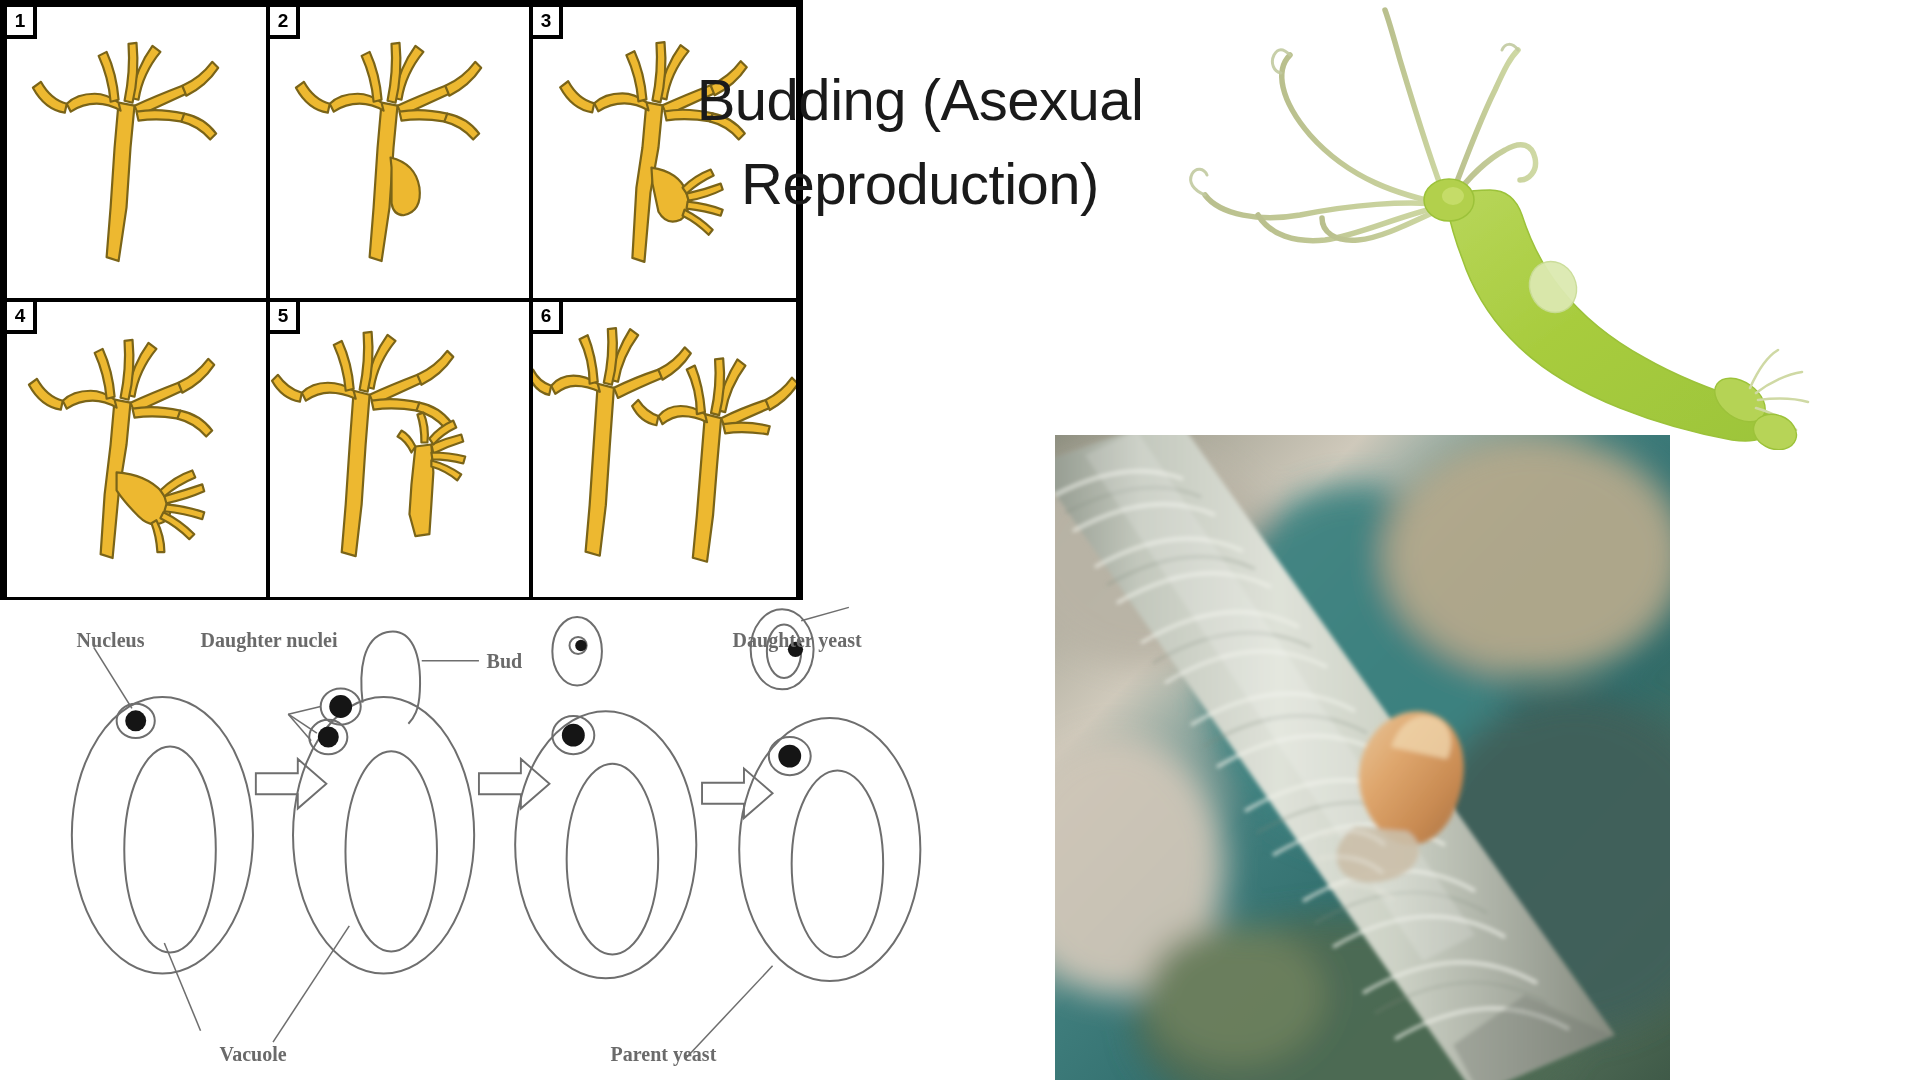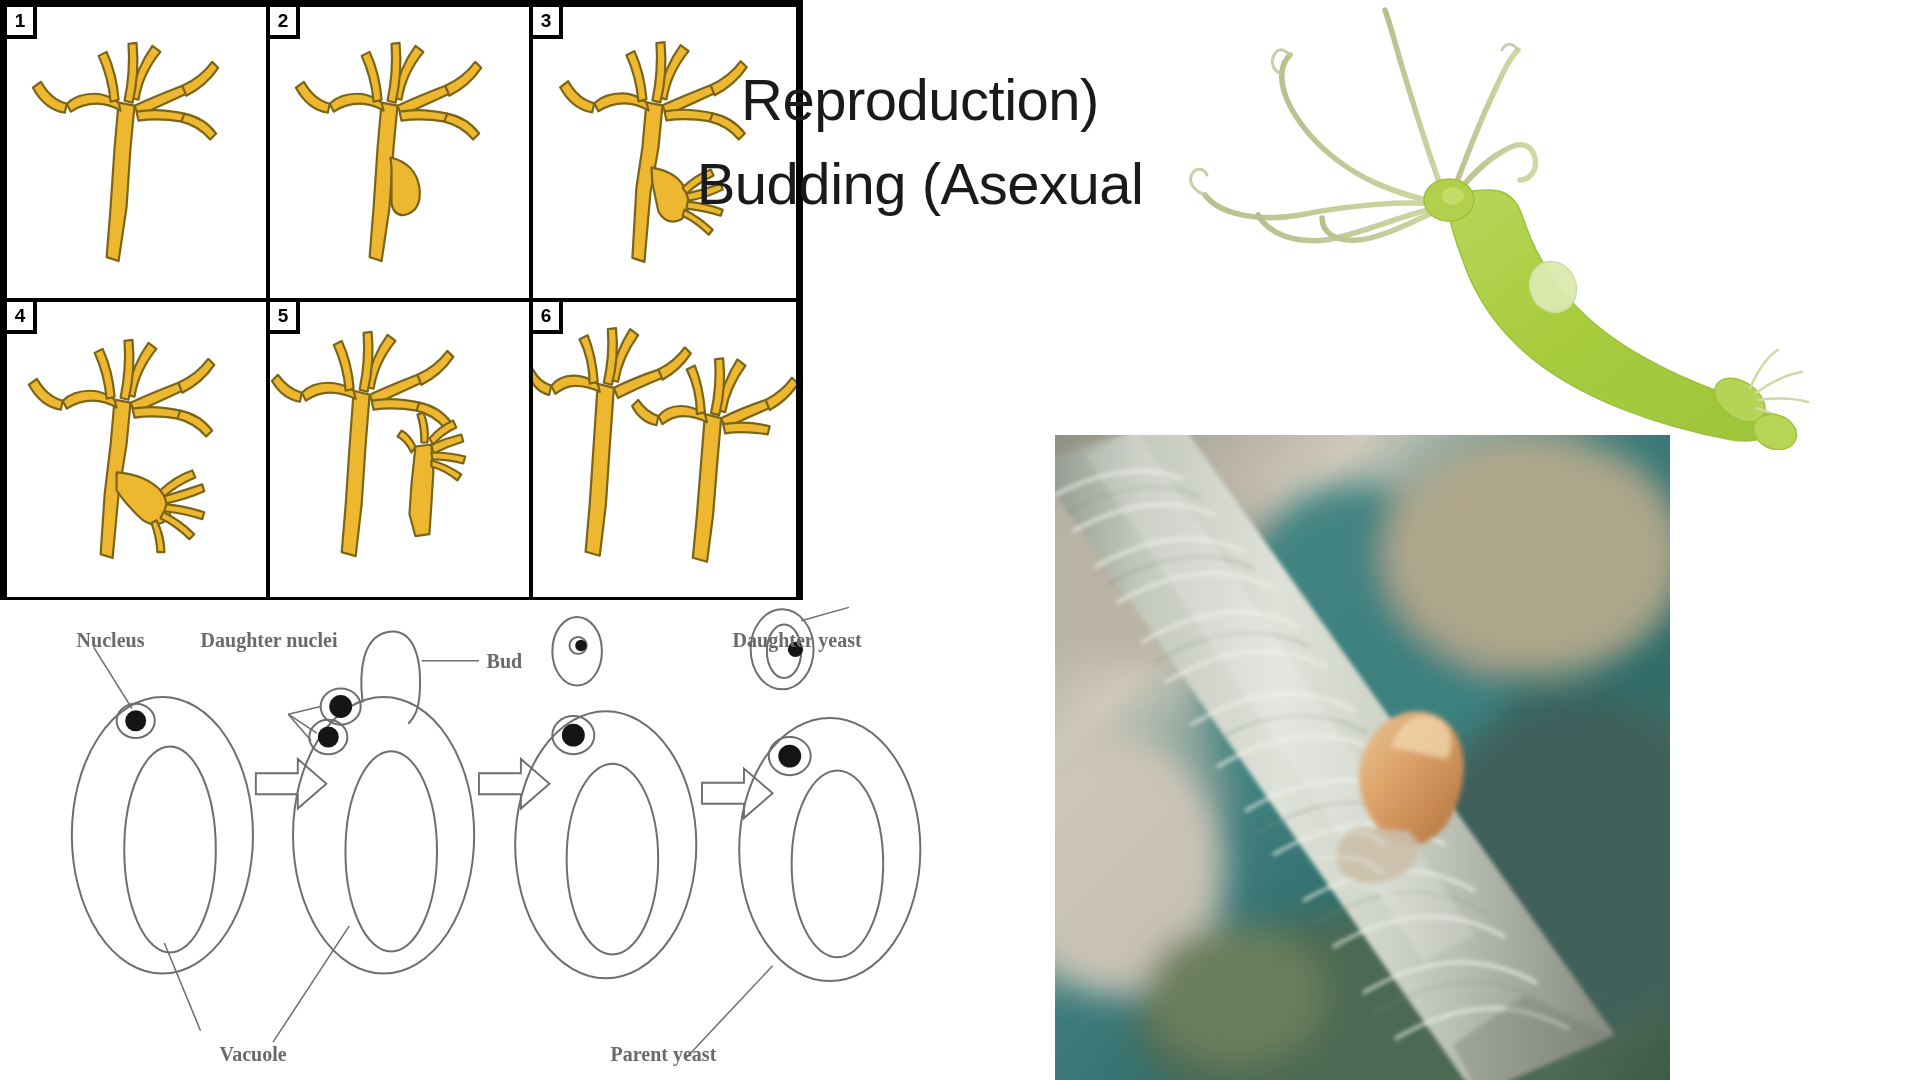--- a/index.html
+++ b/index.html
@@ -245,22 +245,22 @@
           <path d="M186 114 Q206 104 230 96 L234 104 Q210 114 190 124 Z"></path>
           <path d="M230 96 Q246 88 256 74 L262 80 Q252 96 234 106 Z"></path>
           <path d="M188 120 Q210 116 234 122 L232 130 Q208 126 190 129 Z"></path>
           <path d="M176 109 Q182 82 180 56 L188 55 Q191 84 184 111 Z"></path>
         </g>
       </svg>
     </div>
   </div>
 
   <div id="title">
+    <div>Budding (Asexual</div>
     <div>Reproduction)</div>
-    <div>Budding (Asexual</div>
   </div>
 
   <div id="green-hydra">
     <svg viewBox="0 0 770 450" preserveAspectRatio="xMidYMid meet">
       <defs>
         <linearGradient id="bodyGrad" x1="0%" y1="0%" x2="100%" y2="100%">
           <stop offset="0%" stop-color="#b8d65a"></stop>
           <stop offset="45%" stop-color="#a8cc3e"></stop>
           <stop offset="100%" stop-color="#9dc53a"></stop>
         </linearGradient>

